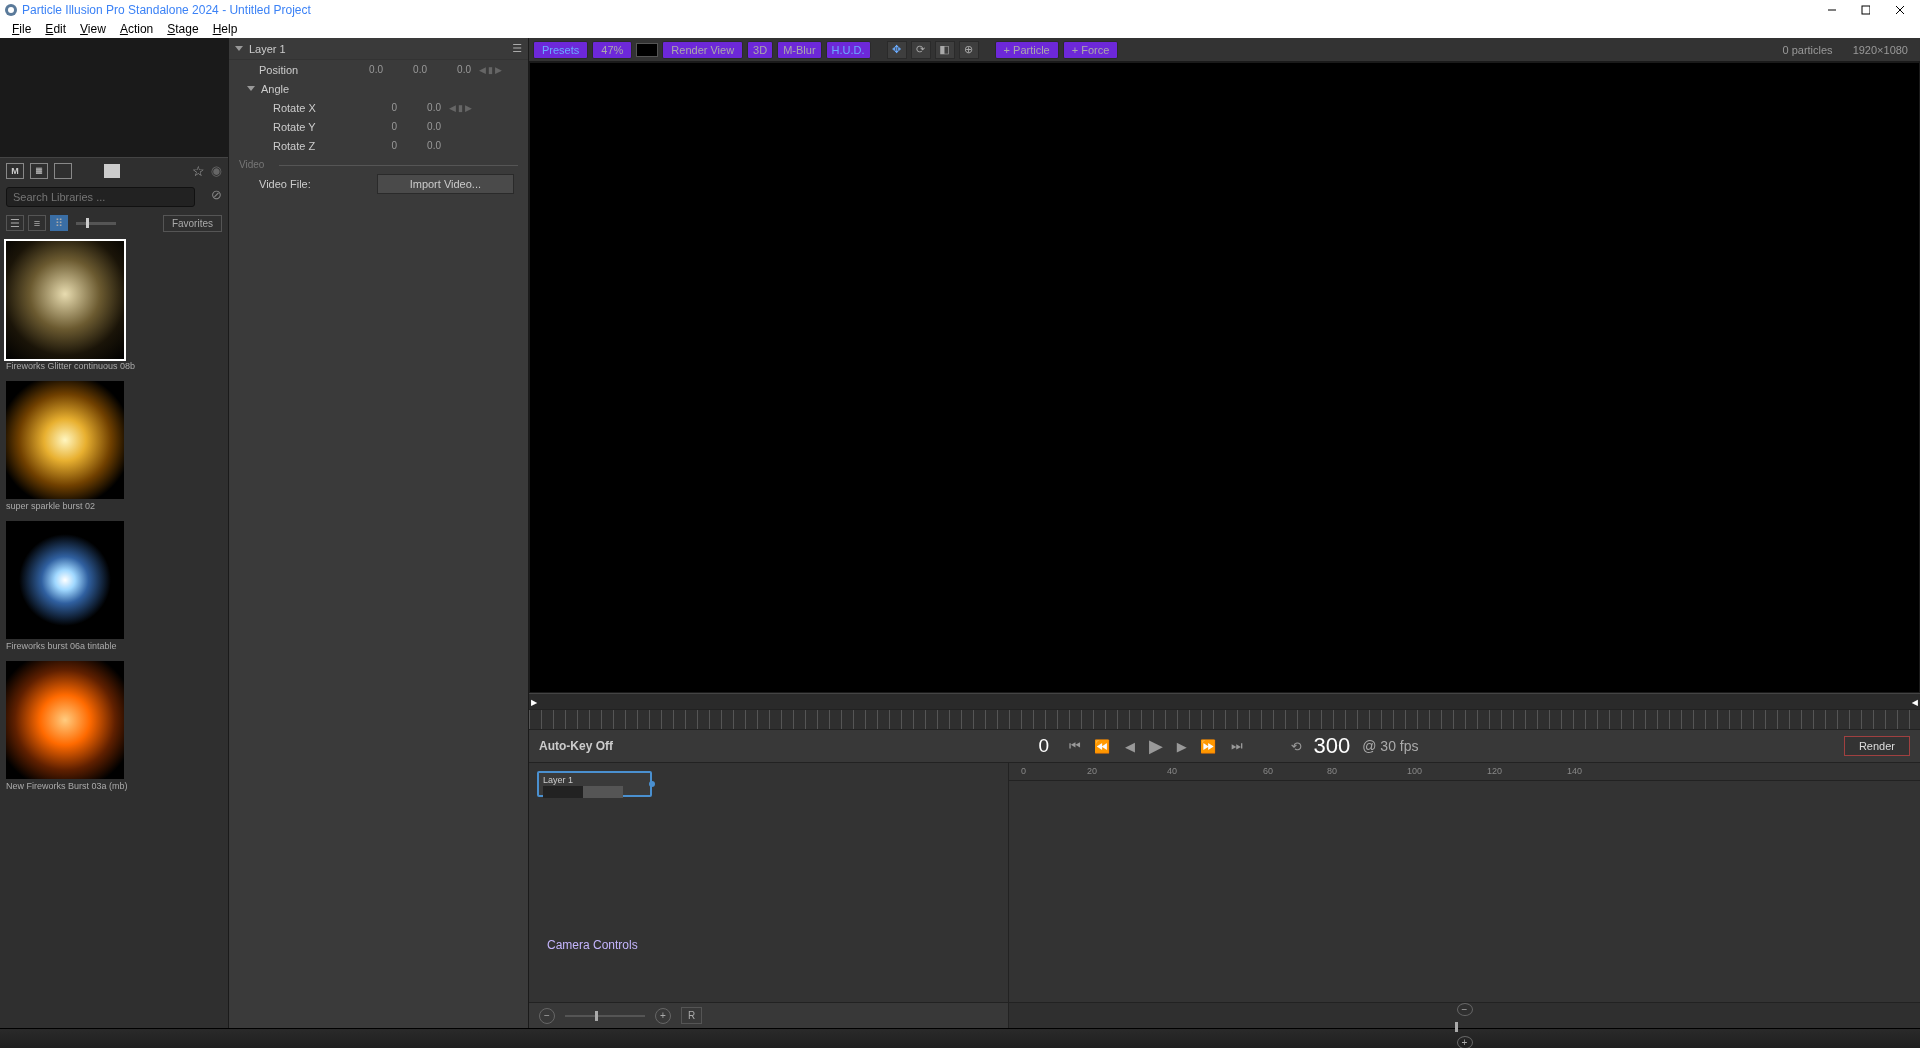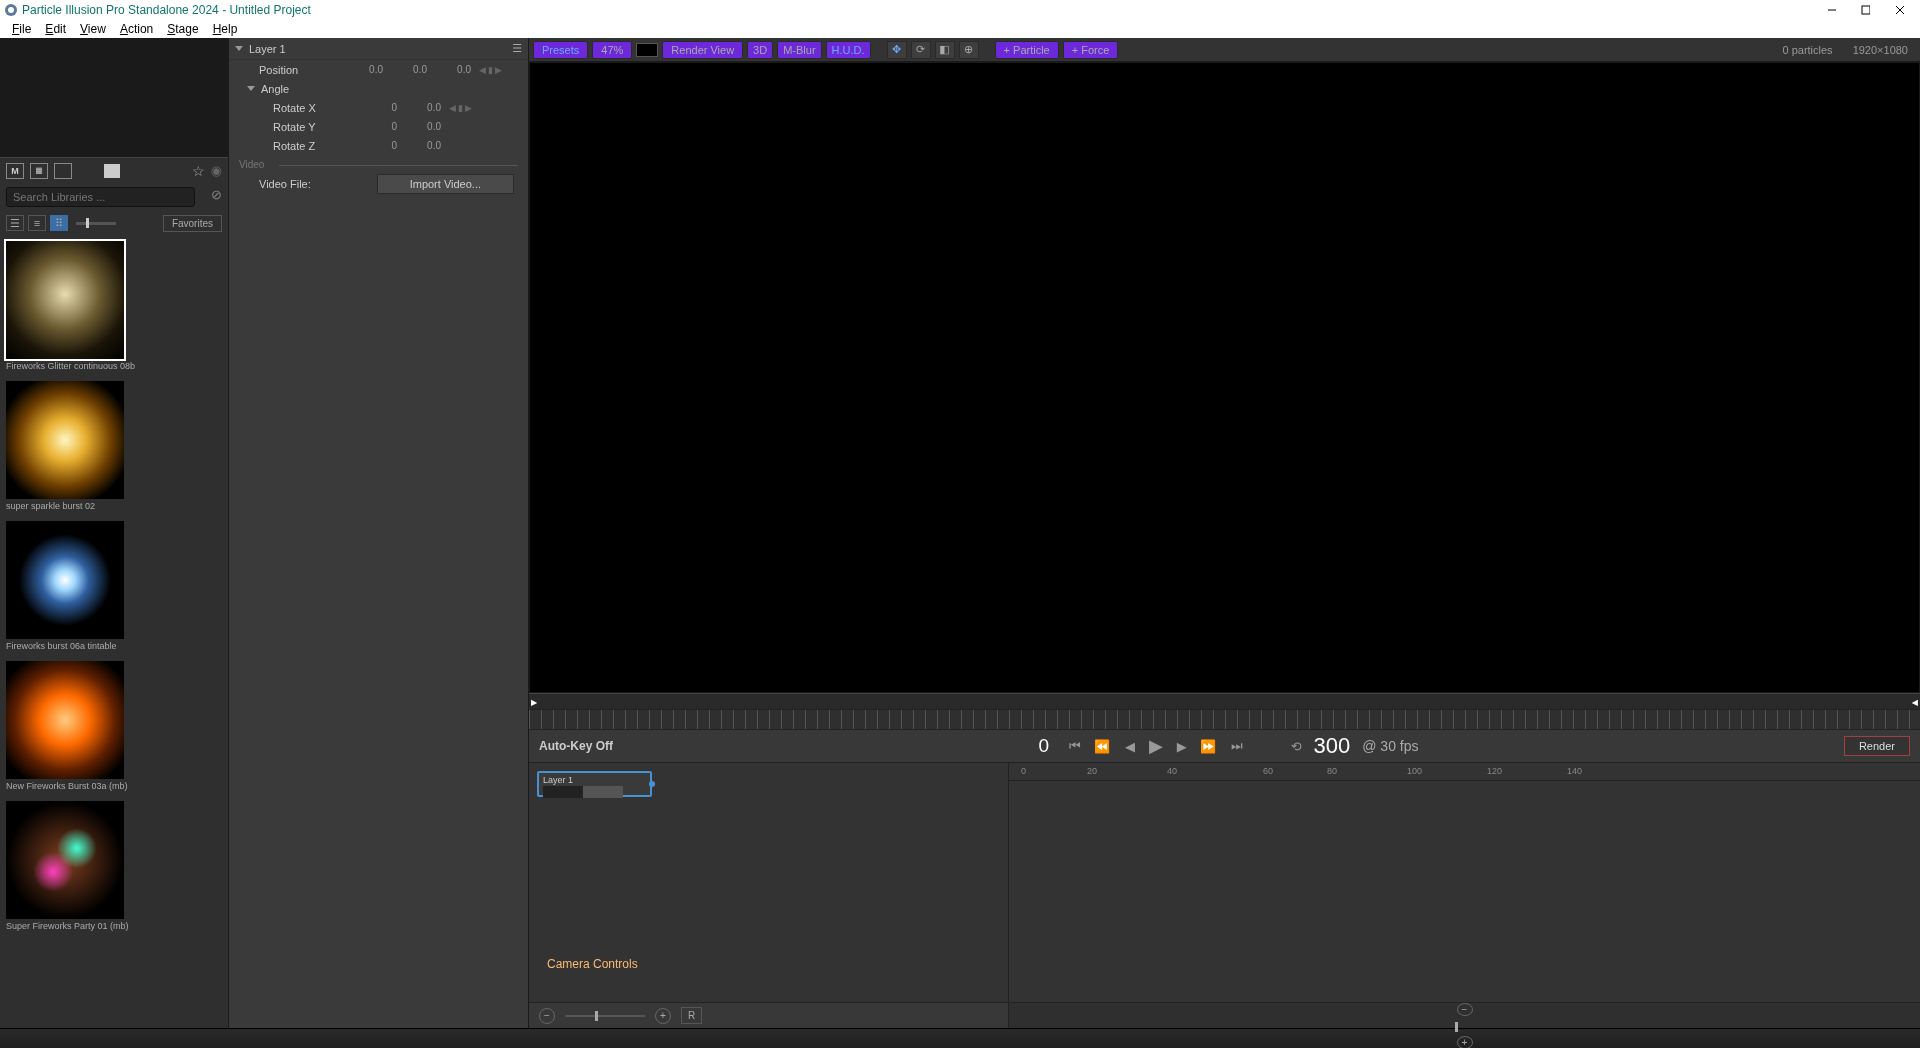--- a/index.html
+++ b/index.html
@@ -1,19 +1,19 @@
 <!DOCTYPE html>
 <html><head>
 <meta charset="utf-8">
 <style>
 * { margin: 0; padding: 0; box-sizing: border-box; font-family: "Segoe UI", Arial, sans-serif; user-select: none; }
 body { background: #2d2d2d; color: #aaa; font-size: 11px; overflow: hidden; width: 1920px; height: 1048px; }
 
 
-.titlebar { background: #fff; height: 20px; display: flex; align-items: center; padding: 0 4px; color: #0f766e; font-size: 12px; }
+.titlebar { background: #fff; height: 20px; display: flex; align-items: center; padding: 0 4px; color: #3b82f6; font-size: 12px; }
 .titlebar svg { margin-right: 4px; }
 .titlebar-spacer { flex: 1; }
 .win-btns { display: flex; gap: 20px; margin-right: 8px; }
 .win-btn { width: 14px; height: 14px; display: flex; align-items: center; justify-content: center; cursor: pointer; }
 
 
 .menubar { background: #fff; height: 18px; display: flex; align-items: center; padding-left: 6px; color: #000; font-size: 12px; gap: 2px; }
 .menubar span { padding: 1px 6px; cursor: pointer; }
 .menubar span u { text-decoration: underline; }
 
@@ -99,21 +99,21 @@
 .node { width:115px; height:26px; background:#3a3a3a; border:2px solid #4a90d0; border-radius:2px; position:relative; padding:2px 4px; }
 .node-label { font-size:9px; color:#ccc; }
 .node-thumb { width:40px; height:12px; background:#222; margin-top:1px; display:inline-block; }
 .node-thumb2 { width:40px; height:12px; background:#555; display:inline-block; }
 .node-dot { position:absolute; right:-5px; top:50%; width:6px; height:6px; background:#4a90d0; border-radius:50%; transform:translateY(-50%); }
 
 .graph-panel { flex:1; background:#333; position:relative; }
 .graph-ruler { height:18px; border-bottom:1px solid #222; position:relative; }
 .graph-tick { position:absolute; font-size:9px; color:#888; top:3px; }
 
-.camera-label { color:#fdba74; font-size:12px; padding:6px 10px; position:absolute; bottom:25px; }
+.camera-label { color:#c4b5fd; font-size:12px; padding:6px 10px; position:absolute; bottom:44px; }
 
 .bottom-ctrl-row { height:26px; background:#383838; display:flex; border-top:1px solid #222; }
 .ctrl-half { display:flex; align-items:center; padding:0 10px; gap:10px; }
 .ctrl-half.left { width:480px; border-right:1px solid #222; }
 .ctrl-half.right { flex:1; }
 .zoom-btn { width:16px; height:16px; border:1px solid #666; border-radius:50%; display:flex; align-items:center; justify-content:center; color:#aaa; font-size:10px; cursor:pointer; }
 .zoom-slider { width:80px; height:2px; background:#555; position:relative; }
 .zoom-slider::after { content:""; position:absolute; width:3px; height:10px; background:#aaa; top:-4px; left:30px; }
 .mini-btn { padding:2px 6px; border:1px solid #555; font-size:10px; color:#aaa; cursor:pointer; }
 
@@ -197,24 +197,20 @@
         <div class="thumb t2"></div>
         <div class="thumb-label">super sparkle burst 02</div>
       </div>
       <div class="lib-item">
         <div class="thumb t3"></div>
         <div class="thumb-label">Fireworks burst 06a tintable</div>
       </div>
       <div class="lib-item">
         <div class="thumb t4"></div>
         <div class="thumb-label">New Fireworks Burst 03a (mb)</div>
-      </div>
-      <div class="lib-item">
-        <div class="thumb t5"></div>
-        <div class="thumb-label">Super Fireworks Party 01 (mb)</div>
       </div>
     </div>
   </div>
 
   <div class="props">
     <div class="prop-header">
       <div class="tri"></div>
       <span style="color:#ccc;">Layer 1</span>
       <span class="ham">☰</span>
     </div>

